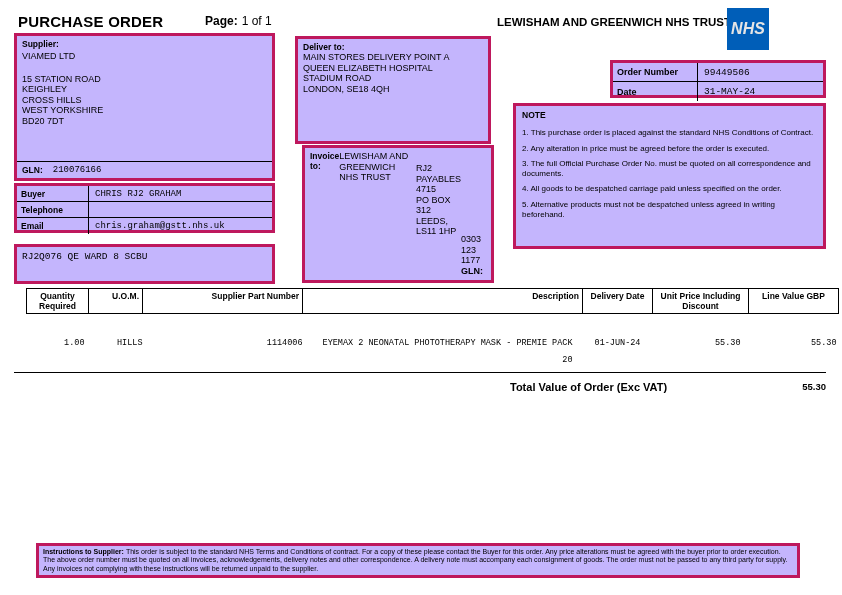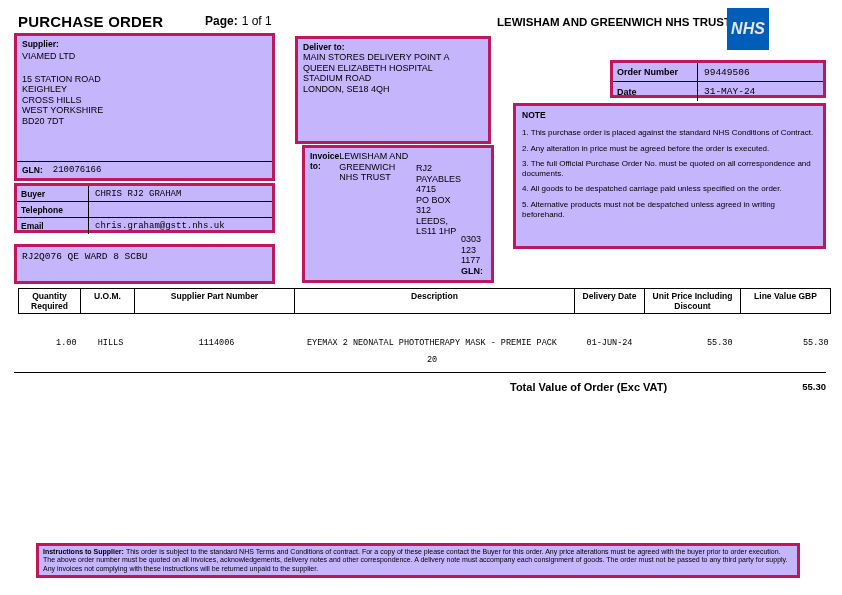--- a/index.html
+++ b/index.html
@@ -60,30 +60,30 @@
   .orderinfo .row:last-child { border-bottom:none; }
   .orderinfo .k { width:85px; border-right:1px solid #000; padding-left:4px; font-size:9px; font-weight:bold; height:100%; display:flex; align-items:center; }
   .orderinfo .v { padding-left:6px; font-size:9.5px; }
 
   
   .note { left:513px; top:103px; width:313px; height:146px; padding:4px 6px; }
   .note .title { font-size:8.5px; font-weight:bold; margin-bottom:8px; }
   .note .item { font-size:8px; line-height:9.6px; margin-bottom:6px; }
 
   
-  table.items { position:absolute; left:18px; top:288px; width:812px; border-collapse:collapse; table-layout:fixed; }
+  table.items { position:absolute; left:26px; top:288px; width:812px; border-collapse:collapse; table-layout:fixed; }
   table.items th {
     border:1px solid #000; font-size:8.5px; font-weight:bold;
     padding:2px 3px; vertical-align:top; height:25px; line-height:10px;
   }
   table.items td {
     font-family:"Liberation Mono", monospace; font-size:8.5px;
     padding-top:24px; vertical-align:top; line-height:10px;
   }
-  .ta-l { text-align:center; } .ta-c { text-align:center; } .ta-r { text-align:right; }
+  .ta-l { text-align:right; } .ta-c { text-align:center; } .ta-r { text-align:right; }
   td.qty { padding-right:4px; }
   td.uom { padding-left:6px; }
   td.part { padding-left:4px; }
   td.desc { padding-left:5px; padding-right:10px; }
   td.desc .l2 { margin-top:7px; }
   td.unit { padding-right:8px; }
   td.lineval { padding-right:2px; }
 
   .total-rule { position:absolute; left:14px; top:372px; width:812px; border-top:1px solid #000; }
   .total-label { position:absolute; left:510px; top:381px; font-size:11px; font-weight:bold; }

